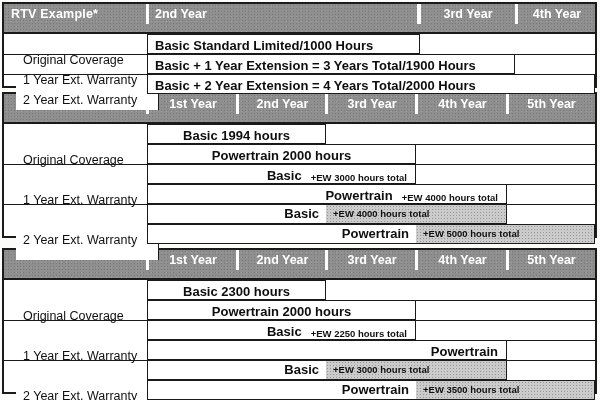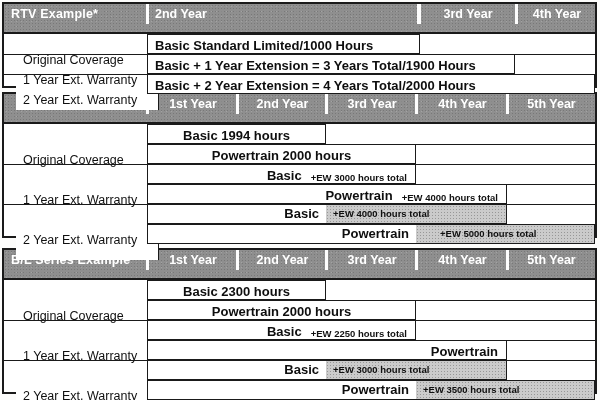--- a/index.html
+++ b/index.html
@@ -150,28 +150,27 @@
         <span class="bnote">+EW 4000 hours total</span>
       </div>
       <div class="bar split" style="top:80px; left:143px; width:360px">
         <i class="shade" style="left:178px"></i>
         <span class="bmain babs" style="right:187px">Basic</span>
         <span class="bnote babs" style="left:185px">+EW 4000 hours total</span>
       </div>
       <div class="bar split" style="top:100px; left:143px; width:448px">
         <i class="shade" style="left:268px"></i>
         <span class="bmain babs" style="right:185px">Powertrain</span>
-        <span class="bnote babs" style="left:292px">+EW 5000 hours total</span>
+        <span class="bnote babs" style="left:275px">+EW 5000 hours total</span>
       </div>
     </div>
   </section>
 
   <section class="tbl" style="left:2px; top:248px; width:595px; height:146px">
     <div class="hdr">
-      <span class="htitle">B/L Series Example*</span>
       <i class="hsep" style="left:142px; width:3px"></i>
       <span class="hyear" style="left:146px; width:86px">1st Year</span>
       <i class="hsep" style="left:232px; width:3px"></i>
       <span class="hyear" style="left:236px; width:85px">2nd Year</span>
       <i class="hsep" style="left:321px; width:3px"></i>
       <span class="hyear" style="left:325px; width:86px">3rd Year</span>
       <i class="hsep" style="left:411px; width:3px"></i>
       <span class="hyear" style="left:415px; width:87px">4th Year</span>
       <i class="hsep" style="left:502px; width:3px"></i>
       <span class="hyear" style="left:506px; width:83px">5th Year</span>

